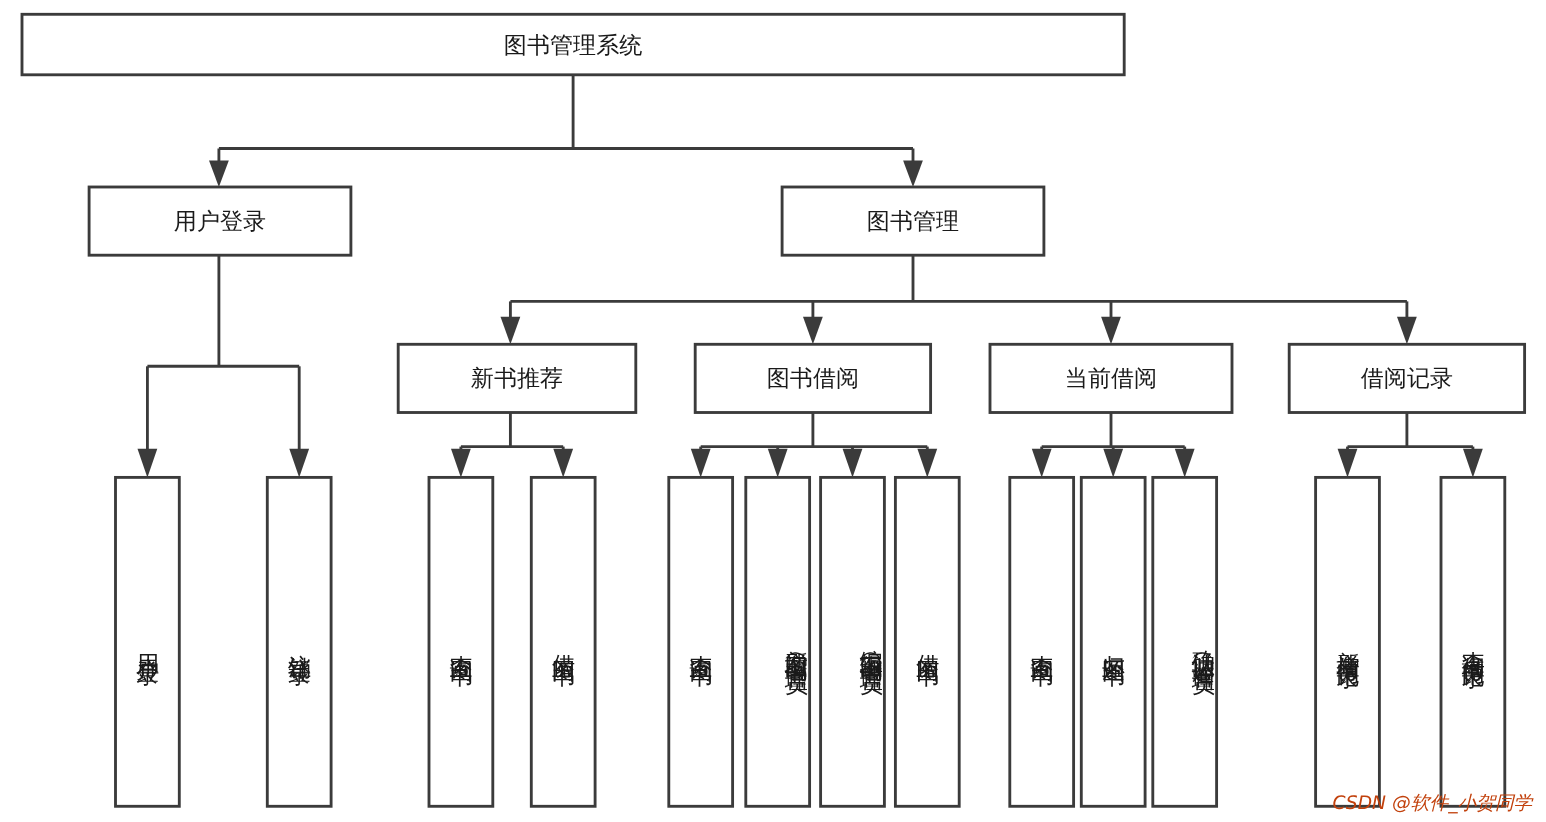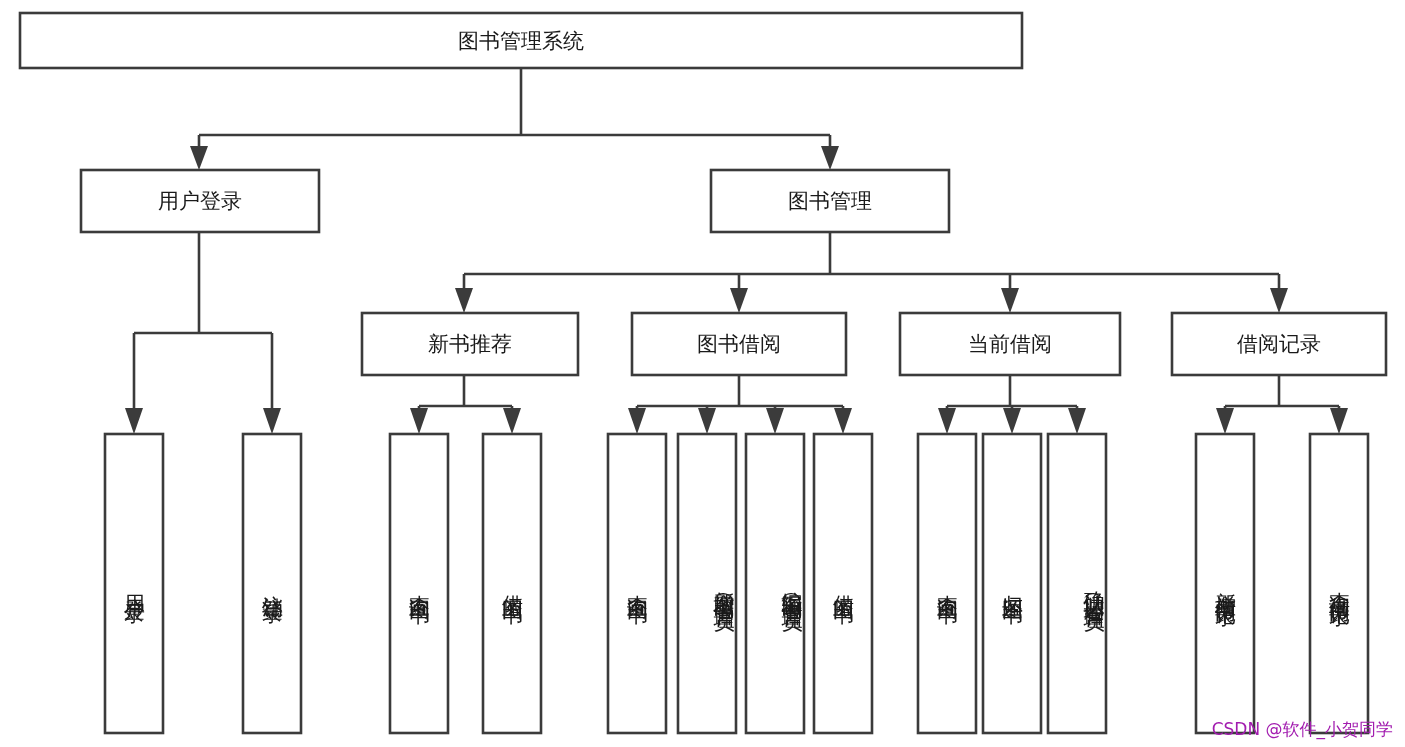--- a/index.html
+++ b/index.html
@@ -65,22 +65,23 @@
   }
   .vlabel.centered {
     align-items: center;
   }
   .watermark {
     position: absolute;
     right: 12px;
     bottom: 6px;
     font-family: "DejaVu Sans", "Liberation Sans", sans-serif;
     font-size: 17px;
-    color: #a21caf;
+    color: #c2410c;
     white-space: nowrap;
+    font-style: italic;
   }
 </style>
 </head>
 <body>
 
 <div id="diagram-root">
 
   <svg class="diagram-svg" viewBox="0 0 1405 747">
 
     <g>

